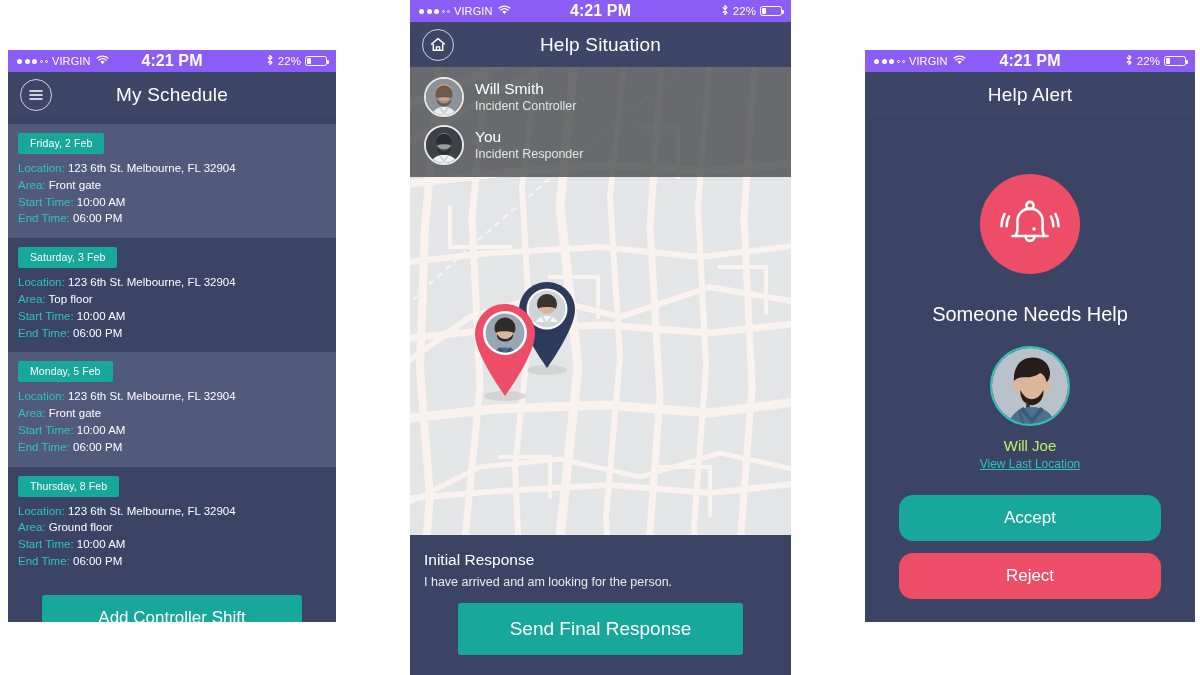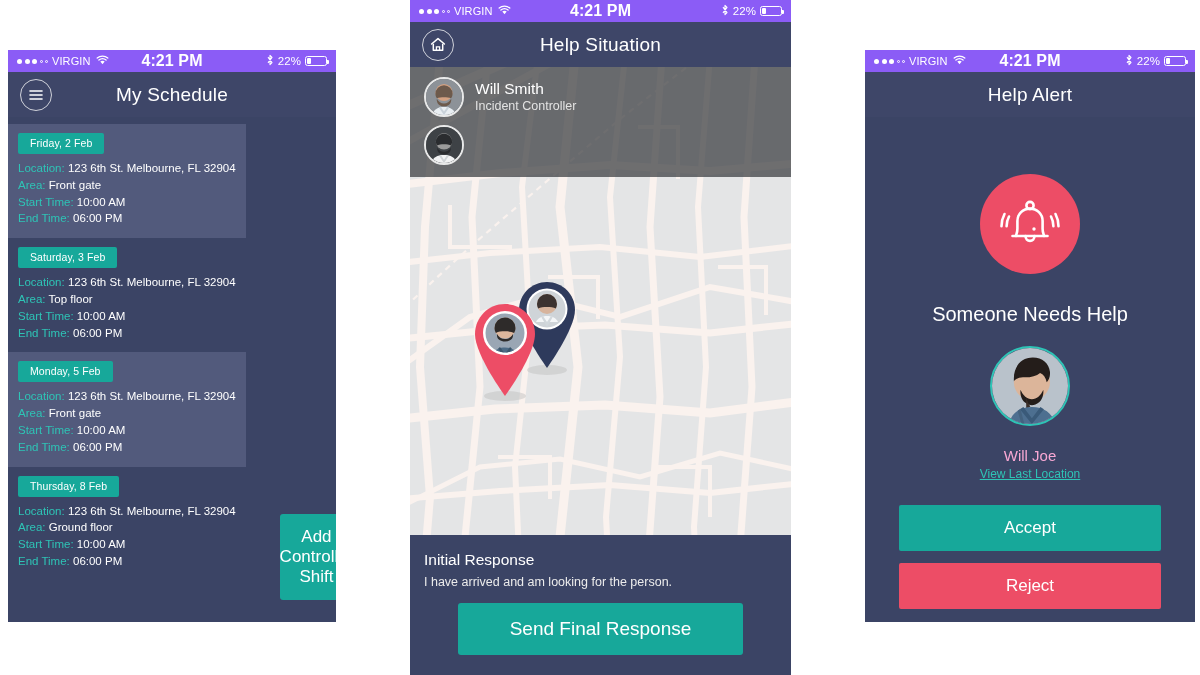--- a/index.html
+++ b/index.html
@@ -65,21 +65,21 @@
   .navbar .title {
     color:#fff; font-size:19px; font-weight:400; letter-spacing:0.2px;
   }
   .nav-icon-btn {
     position:absolute; left:12px; top:50%; transform:translateY(-50%);
     width:32px; height:32px; border:1.6px solid rgba(255,255,255,0.75);
     border-radius:50%; display:flex; align-items:center; justify-content:center;
   }
 
   
-  .schedule-body { height: calc(100% - 67px); display:flex; background:#3b4465; }
+  .schedule-body { height: calc(100% - 67px); display:flex; flex-direction:column; background:#3b4465; }
   .schedule-list { padding-top: 7px; }
   .shift {
     padding: 9px 10px 11px 10px;
   }
   .shift.alt { background:#525a7c; }
   .shift.plain { background:#3b4465; }
   .daychip {
     display:inline-block;
     background:#17a89a;
     color:#ffffff;
@@ -144,30 +144,30 @@
   .bell-circle {
     width:100px; height:100px; border-radius:50%;
     background:#ed4d66; margin-top:57px;
     display:flex; align-items:center; justify-content:center;
   }
   .alert-headline { color:#ffffff; font-size:20px; margin-top:29px; }
   .avatar-lg {
     width:80px; height:80px; border-radius:50%; margin-top:20px;
     border:2px solid #2ec4b6; overflow:hidden;
   }
-  .alert-name { color:#f9a8d4; font-size:15px; margin-top:21px; }
+  .alert-name { color:#bef264; font-size:15px; margin-top:11px; }
   .alert-link {
     color:#2ec4b6; font-size:12px; margin-top:3px;
     text-decoration:underline; cursor:pointer;
   }
   .alert-actions { width:100%; padding: 0 34px; margin-top:24px; }
   .btn-accept, .btn-reject {
     display:block; width:100%; border:none; color:#fff;
     font-family:"Liberation Sans", sans-serif;
-    font-size:17px; padding:13px 0; border-radius:2px; cursor:pointer;
+    font-size:17px; padding:13px 0; border-radius:14px; cursor:pointer;
   }
   .btn-accept { background:#17a89a; }
   .btn-reject { background:#ed4d66; margin-top:12px; }
 </style>
 </head>
 <body>
 
 <div class="stage">
 
   <div class="phone" id="phone-schedule">
@@ -366,20 +366,24 @@
           <div class="avatar-sm">
             <svg viewBox="0 0 40 40">
                 <rect width="40" height="40" fill="#3e4246"></rect>
                 <circle cx="20" cy="16" r="9" fill="#9b9b9b"></circle>
                 <path d="M11 16.5a9 9 0 0 1 18 0c0 1.4-.4 2.8-1.1 4 -2-1-4.8-1.4-7.9-1.4s-5.9.4-7.9 1.4c-.7-1.2-1.1-2.6-1.1-4z" fill="#2a2c2f"></path>
                 <path d="M12.5 23c1.7 2.8 4.4 4.6 7.5 4.6s5.8-1.8 7.5-4.6c.3 2.5-.8 4.8-2.3 5.9 -1.5 1.1-3.3 1.6-5.2 1.6s-3.7-.5-5.2-1.6C13.3 27.8 12.2 25.5 12.5 23z" fill="#2a2c2f"></path>
                 <path d="M6 40c1.2-6 6.6-8.8 14-8.8S32.8 34 34 40z" fill="#f2f3f4"></path>
                 <path d="M16.5 31 20 36.5 23.5 31l1.8 1.2L20 40l-5.3-7.8z" fill="#cfd3d6"></path>
               </svg>
           </div>
+          <div class="person-txt">
+            <div class="person-name">You</div>
+            <div class="person-role">Incident Responder</div>
+          </div>
         </div>
       </div>
 
       <div class="pins">
         <div class="pin" style="left:44px; top:0px;">
           <svg width="70" height="96" viewBox="0 0 70 96">
             <ellipse cx="35" cy="90" rx="20" ry="5" fill="#bdbdbd" opacity="0.45"></ellipse>
             <path d="M35 2C19.6 2 7 14.4 7 29.8c0 19.6 28 58.2 28 58.2s28-38.6 28-58.2C63 14.4 50.4 2 35 2z" fill="#2e3a5c"></path>
             <circle cx="35" cy="29" r="20.5" fill="#ffffff"></circle>
             <clipPath id="clipBack">

